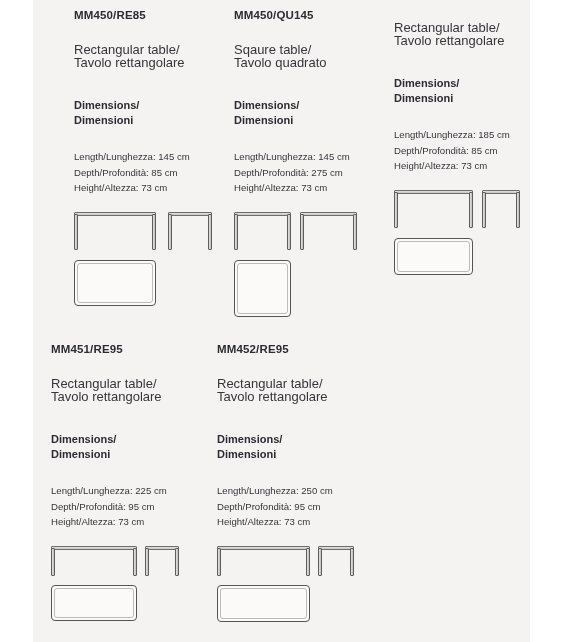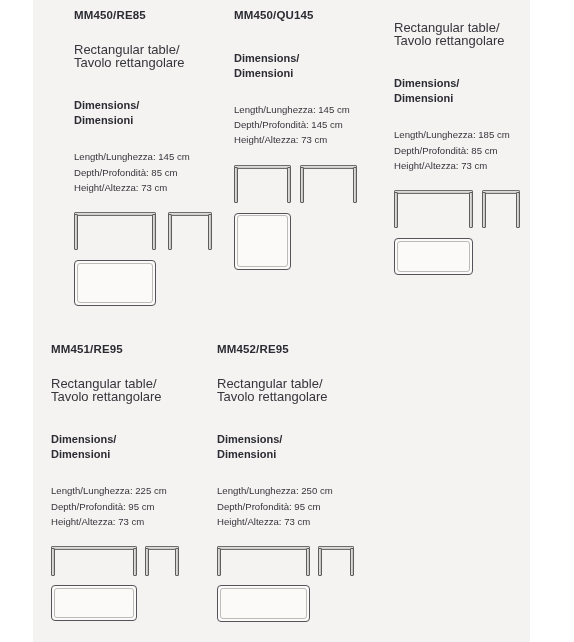--- a/index.html
+++ b/index.html
@@ -191,29 +191,33 @@
           <div class="plan" style="left:0px; top:48px; width:82px; height:46px;">
             <div class="slab"></div>
           </div>
         </div>
       </div>
     </div>
 
     <div class="cell" id="cell-2">
       <p class="model-code">MM450/QU145</p>
 
+      <p class="type-desc">
+        <span class="ln">Sqaure table/</span>
+        <span class="ln">Tavolo quadrato</span>
+      </p>
 
       <p class="dims-heading">
         <span class="ln">Dimensions/</span>
         <span class="ln">Dimensioni</span>
       </p>
 
       <p class="dims-list">
         <span class="ln">Length/Lunghezza: 145 cm</span>
-        <span class="ln">Depth/Profondità: 145 cm</span>
+        <span class="ln">Depth/Profondità: 275 cm</span>
         <span class="ln">Height/Altezza: 73 cm</span>
       </p>
 
       <div class="drawings">
         <div class="draw-stage">
           <div class="elev" style="left:0px; top:0px; width:57px; height:38px;">
             <div class="top"></div>
             <div class="leg l" style="height:36px;"></div>
             <div class="leg r" style="height:36px;"></div>
           </div>

